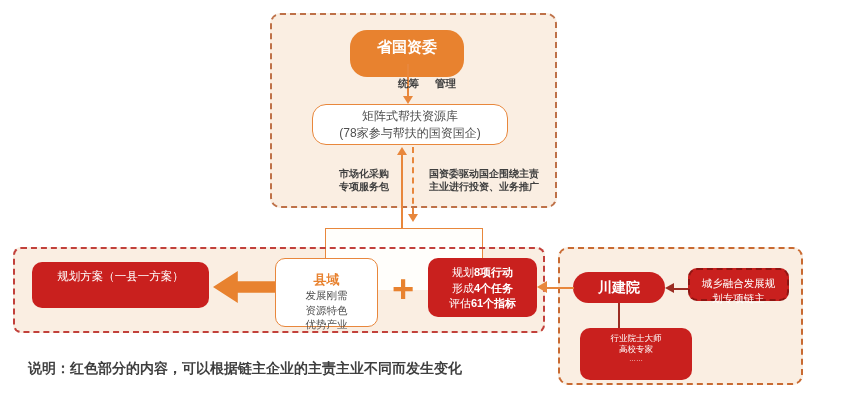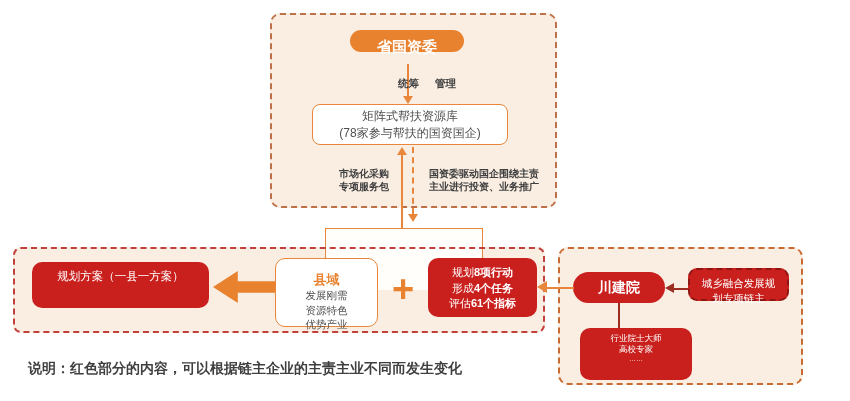--- a/index.html
+++ b/index.html
@@ -10,21 +10,21 @@
   .panel{border-radius:10px;background:#FAEEE2;}
   .panel-top{border:2px dashed #BE7148;z-index:0;}
   .panel-right{border:2px dashed #C96A31;z-index:0;}
   .mid-bg{background:#FAEEE2;border-radius:8px;z-index:0;}
   .mid-border{border:2px dashed #C2403B;border-radius:8px;background:transparent;z-index:2;}
   .bracket{background:#FFFEFB;border:1.5px solid #E8873C;border-bottom:none;z-index:1;}
   
   .pill{background:#E8822F;border-radius:17px;color:#fff;font-weight:bold;
     text-align:center;z-index:3;}
   .red-box{background:#C9201E;border-radius:10px;color:#fff;text-align:center;z-index:3;}
-  .white-box{background:#fff;border:1.5px solid #E8873C;border-radius:8px;
+  .white-box{background:#fff;border:1.5px solid #E8873C;border-radius:14px;
     text-align:center;z-index:3;color:#4F4F4F;}
   .chain-box{background:#C9201E;border:2px dashed #8E1512;border-radius:9px;
     color:#fff;text-align:center;z-index:3;}
   
   .vline{width:2px;background:#E8873C;z-index:4;}
   .vline-dashed{width:0;border-left:2px dashed #E8873C;z-index:4;}
   .hline{height:2px;background:#E8873C;z-index:5;}
   .dr{background:#9B2D23;}
   .tri{width:0;height:0;z-index:5;}
   .tri-down{border-left:5px solid transparent;border-right:5px solid transparent;border-top:8px solid #E8873C;}
@@ -41,21 +41,21 @@
   .note{color:#3F3F3F;font-weight:bold;font-size:14px;z-index:3;white-space:nowrap;}
   b{font-weight:bold;}
 </style>
 </head>
 <body>
 
 <div class="canvas">
 
   <div class="abs panel panel-top" style="left:270px;top:13px;width:287px;height:195px;"></div>
 
-  <div class="abs pill" style="left:350px;top:30px;width:114px;height:22px;line-height:33px;font-size:15px;">
+  <div class="abs pill" style="left:350px;top:30px;width:114px;height:47px;line-height:33px;font-size:15px;">
     <span>省国资委</span>
   </div>
 
   <div class="abs vline" style="left:407px;top:64px;height:33px;"></div>
   <div class="abs tri tri-down" style="left:403px;top:96px;"></div>
   <div class="abs flow-lbl" style="left:360px;top:77px;width:96px;">
     <span>统筹</span>
     <span>管理</span>
   </div>
 

